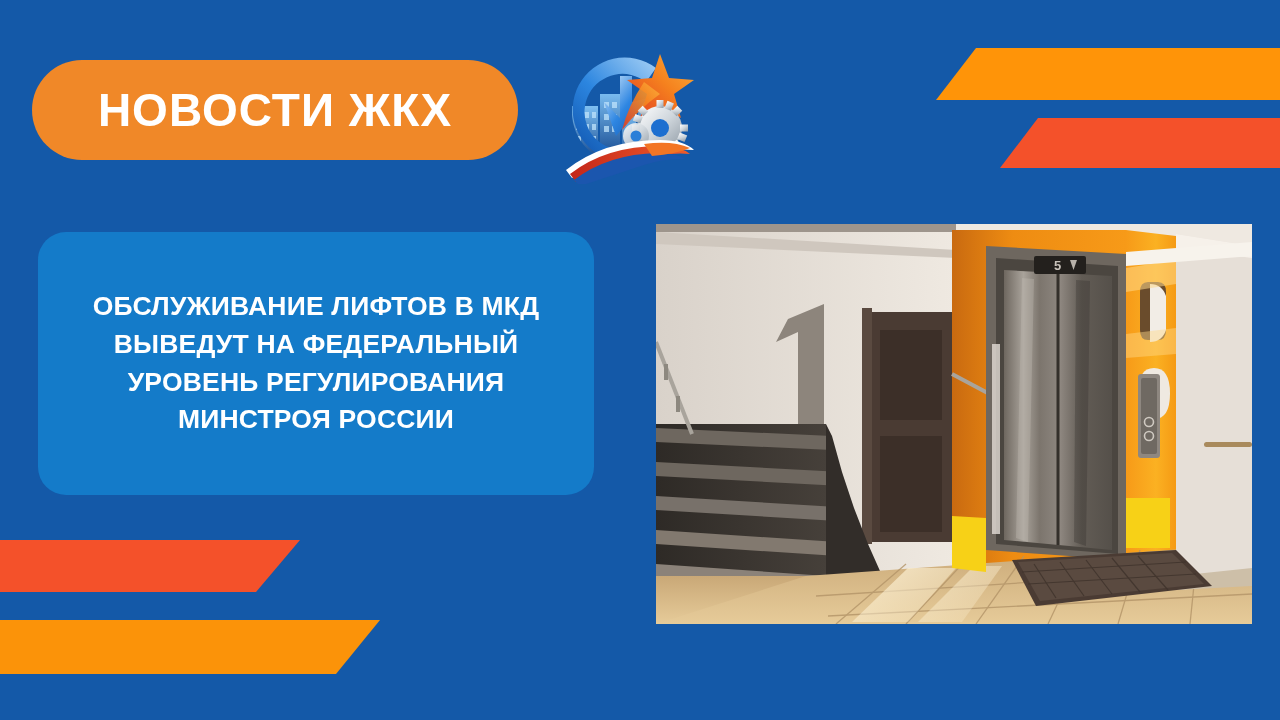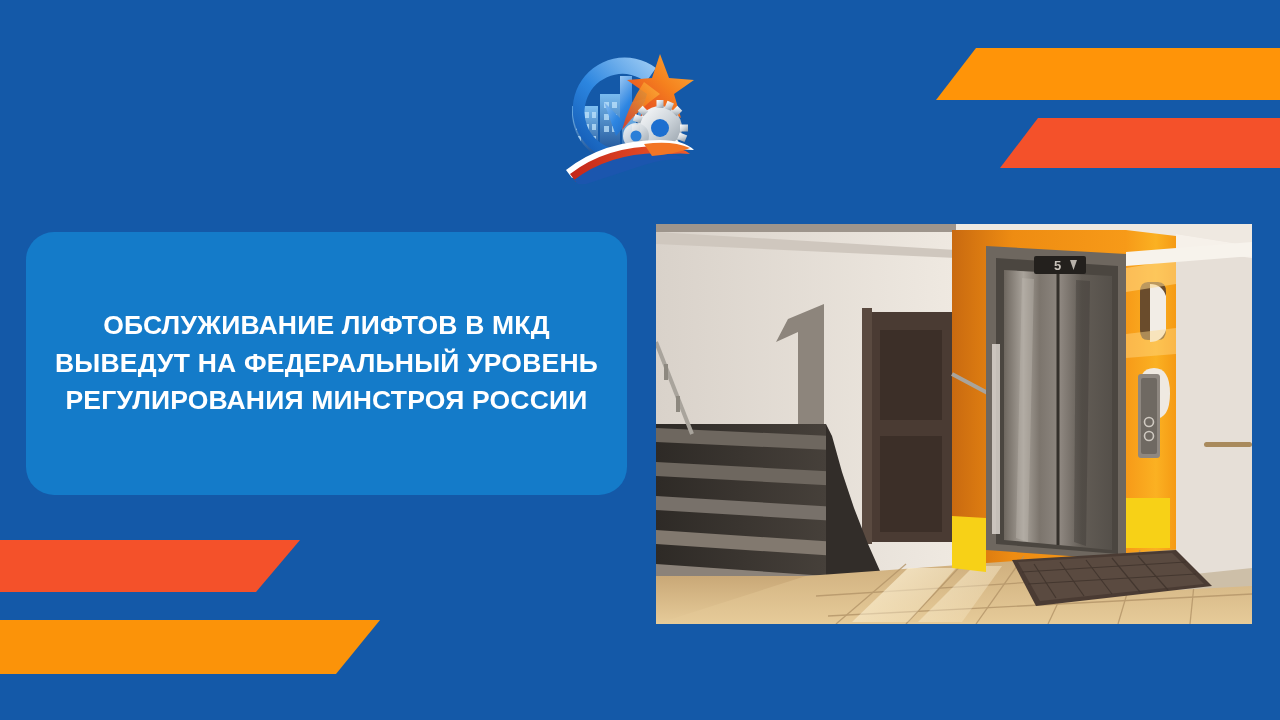--- a/index.html
+++ b/index.html
@@ -44,21 +44,21 @@
     color:#FFFFFF; font-size:46px; font-weight:bold;
     letter-spacing:1px; white-space:nowrap;
   }
 
   
   .logo { position:absolute; left:548px; top:32px; width:152px; height:152px; }
   .logo svg { width:100%; height:100%; display:block; }
 
   
   .headline-card {
-    position:absolute; left:26px; top:232px; width:601px; height:263px;
+    position:absolute; left:38px; top:232px; width:556px; height:263px;
     background:#147BC9; border-radius:28px;
     display:flex; align-items:center; justify-content:center;
     padding:0 16px;
   }
   .headline-card .headline-text {
     color:#FFFFFF; font-size:26.5px; font-weight:bold;
     text-align:center; line-height:1.42; letter-spacing:0.2px;
   }
 
   
@@ -71,20 +71,23 @@
 </head>
 <body>
 
 <div id="stage">
 
   <div class="band band-tr-orange"></div>
   <div class="band band-tr-red"></div>
   <div class="band band-bl-red"></div>
   <div class="band band-bl-orange"></div>
 
+  <div class="title-pill">
+    <span class="title-text">НОВОСТИ ЖКХ</span>
+  </div>
 
   <div class="logo">
     <svg viewBox="0 0 152 152" xmlns="http://www.w3.org/2000/svg">
       <defs>
         <linearGradient id="arcG" x1="0" y1="1" x2="1" y2="0">
           <stop offset="0" stop-color="#0D4FA8"></stop>
           <stop offset="0.45" stop-color="#2C86E0"></stop>
           <stop offset="1" stop-color="#BFE0FA"></stop>
         </linearGradient>
         <linearGradient id="arcG2" x1="0" y1="0" x2="1" y2="1">

